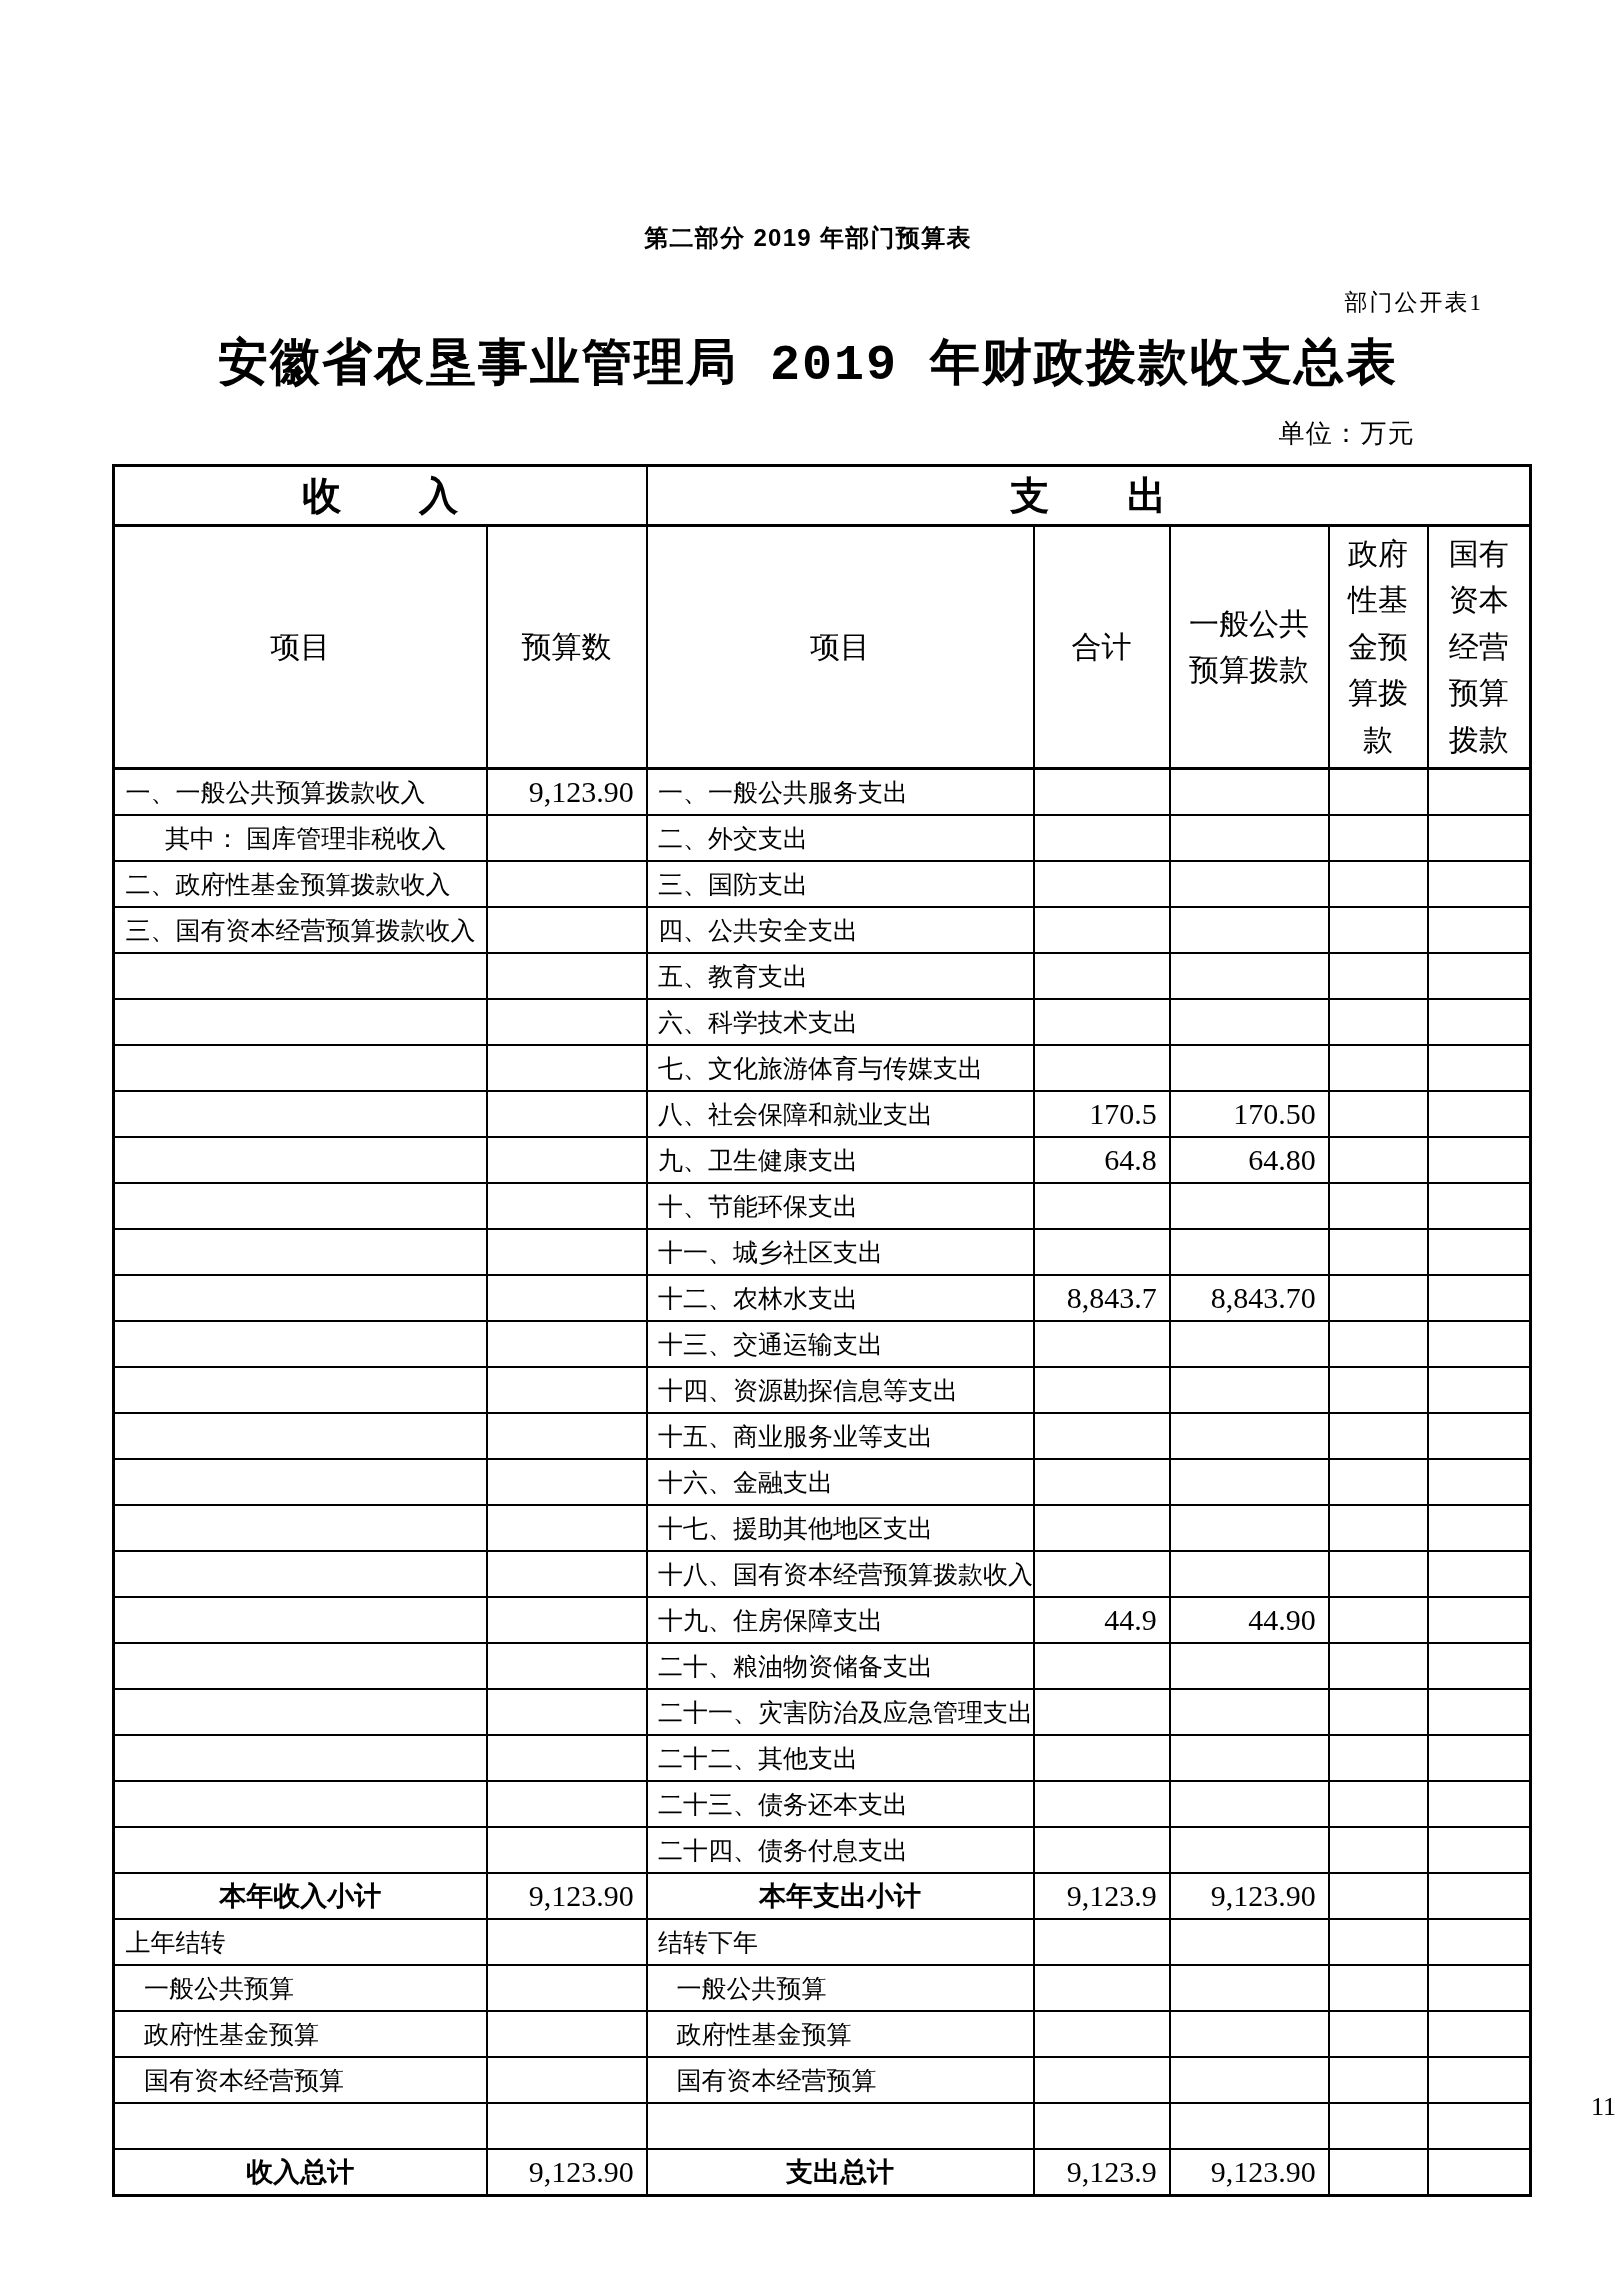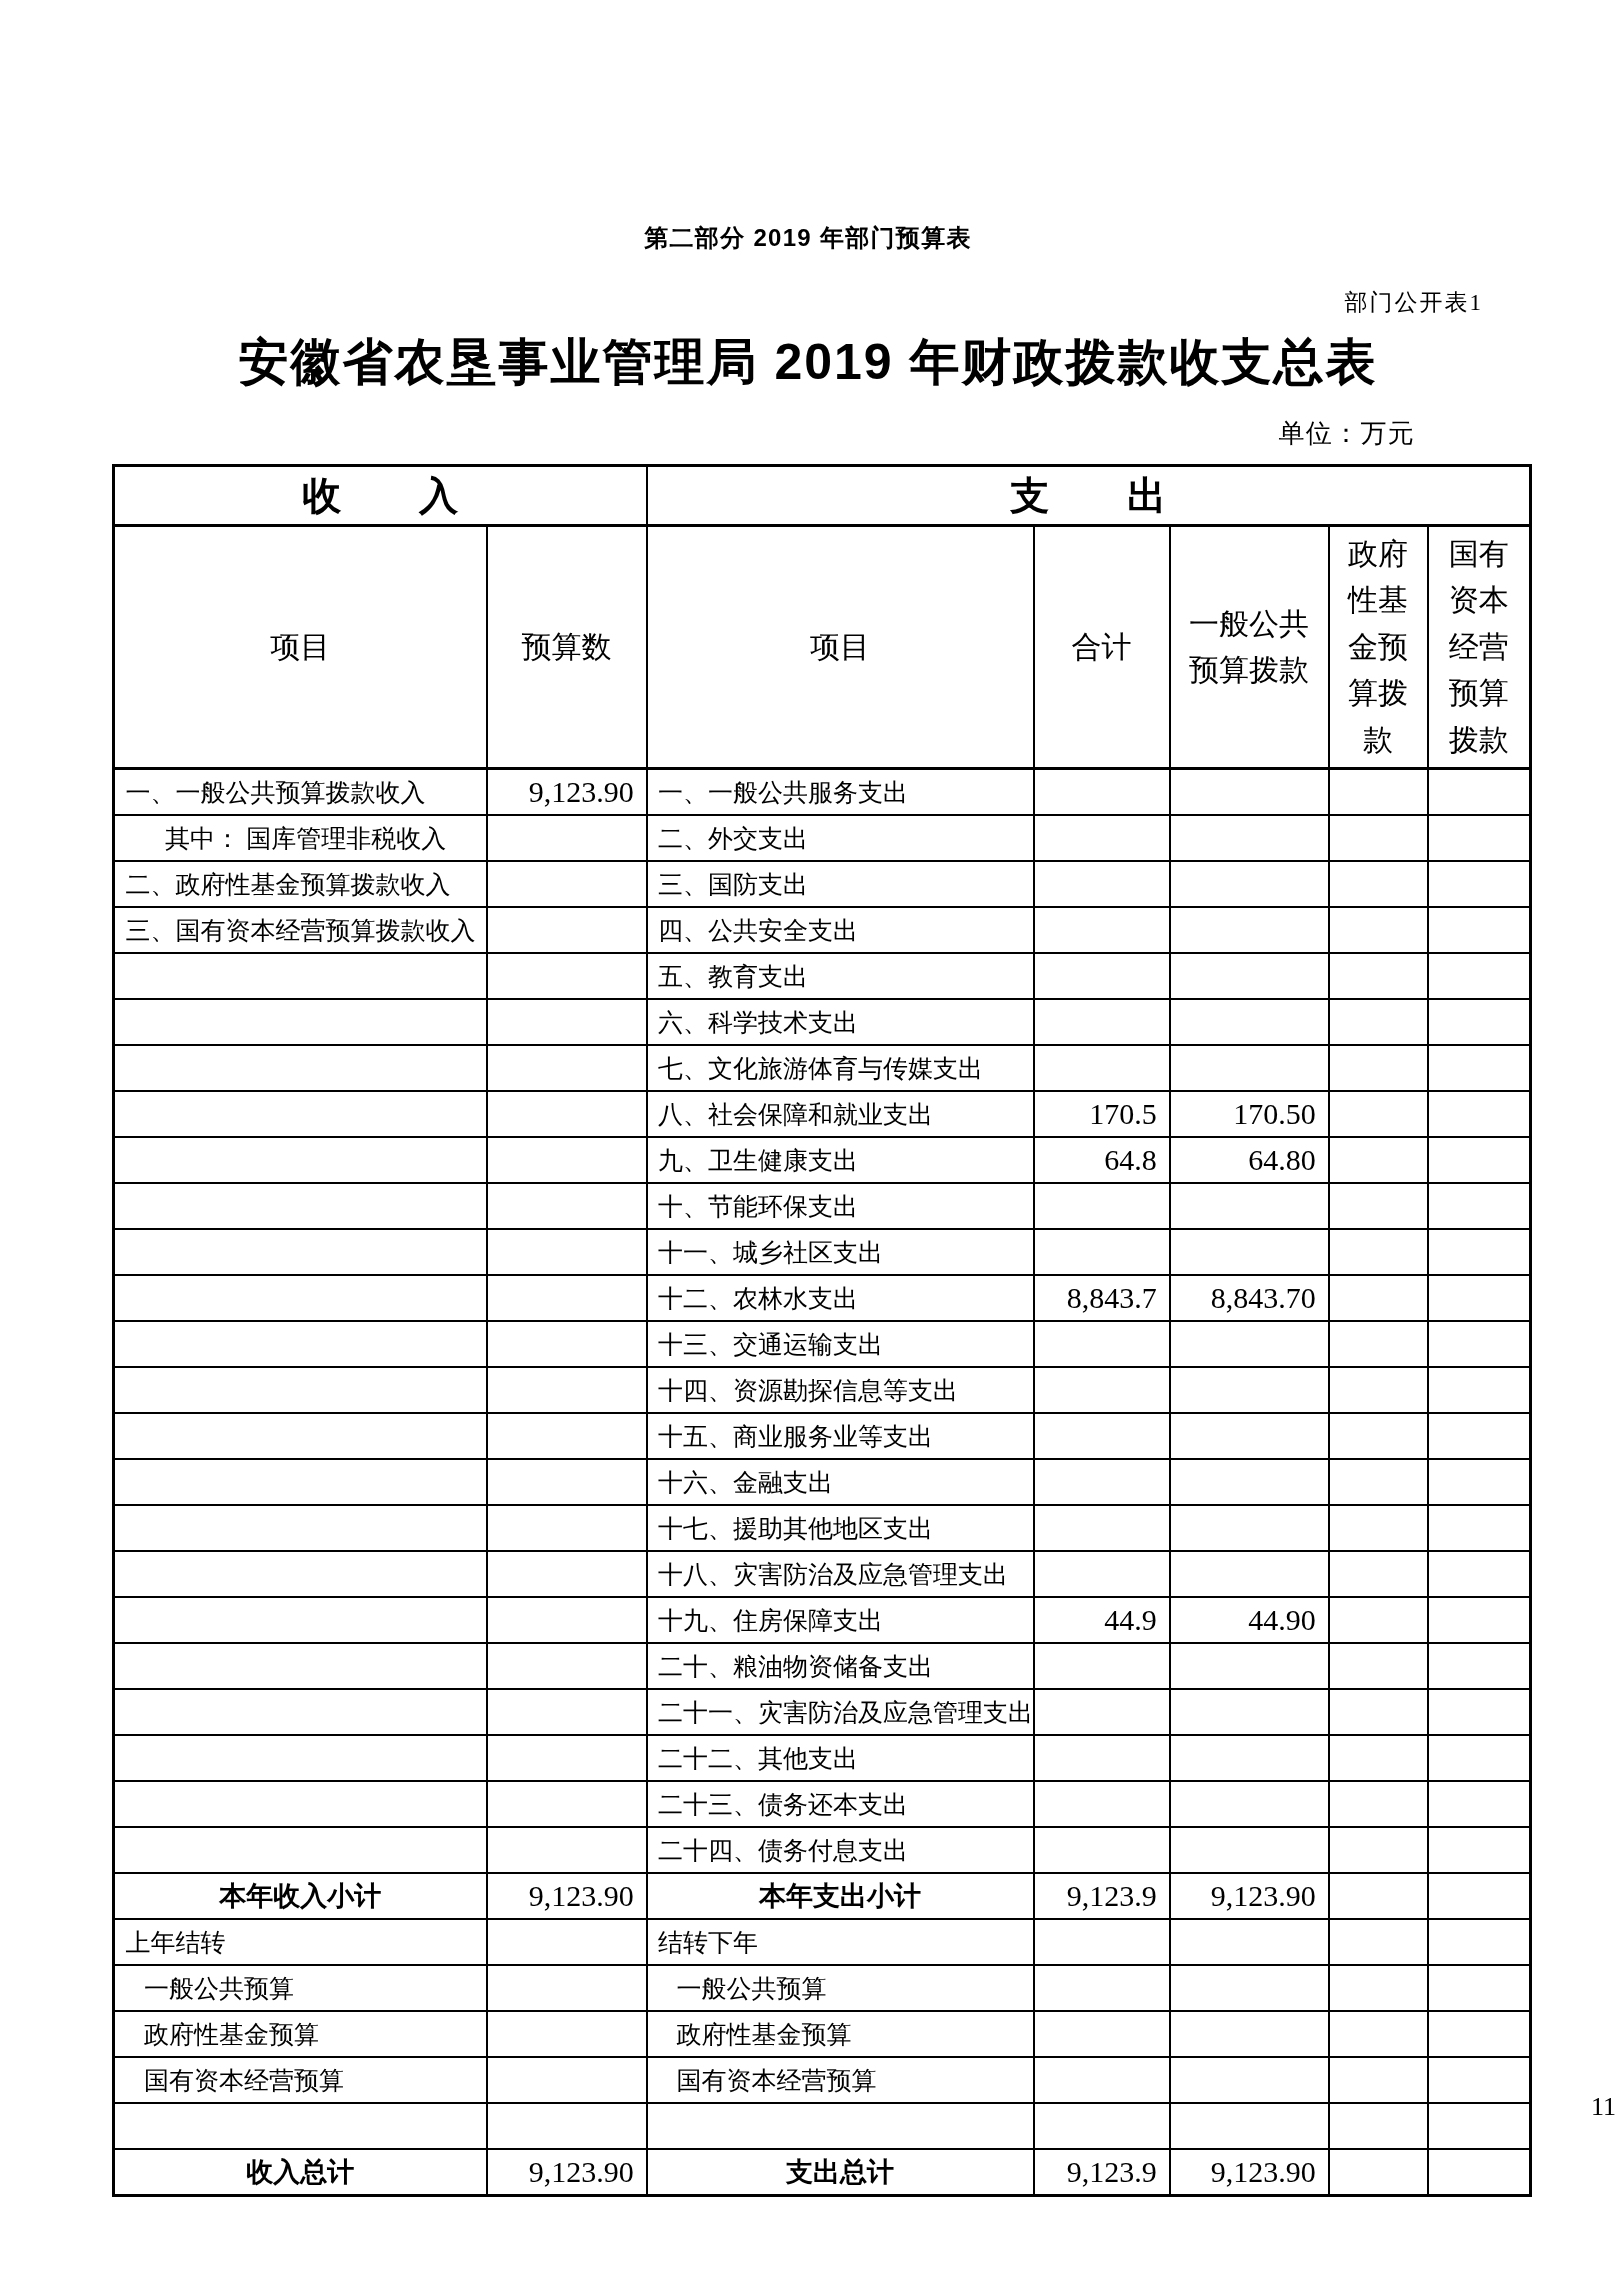--- a/index.html
+++ b/index.html
@@ -12,21 +12,21 @@
     font-family:"Liberation Sans", sans-serif;font-size:24px;font-weight:700;
     letter-spacing:1.3px;
     margin-top:32px;
   }
   .table-label{
     position:absolute;top:287px;right:133px;
     font-size:23px;letter-spacing:2px;
   }
   .doc-title{
     position:absolute;top:329px;left:0;width:100%;text-align:center;
-    font-family:Liberation Sans, sans-serif;font-size:50px;font-weight:800;
+    font-family:Liberation Mono, monospace;font-size:50px;font-weight:800;
     letter-spacing:2px;
   }
   .unit-note{
     position:absolute;top:416px;right:201px;
     font-size:26px;letter-spacing:1.3px;
   }
   table.budget-table{
     position:absolute;left:112px;top:464px;width:1417px;
     border-collapse:collapse;table-layout:fixed;
     border:3.3px solid #000;
@@ -248,21 +248,21 @@
           <td class="c-num"></td>
           <td class="c-item lv-main">十七、援助其他地区支出</td>
           <td class="c-num"></td>
           <td class="c-num"></td>
           <td class="c-num"></td>
           <td class="c-num"></td>
         </tr>
         <tr>
           <td class="c-item lv-main"></td>
           <td class="c-num"></td>
-          <td class="c-item lv-main">十八、灾害防治及应急管理支出</td>
+          <td class="c-item lv-main">十八、国有资本经营预算拨款收入</td>
           <td class="c-num"></td>
           <td class="c-num"></td>
           <td class="c-num"></td>
           <td class="c-num"></td>
         </tr>
         <tr>
           <td class="c-item lv-main"></td>
           <td class="c-num"></td>
           <td class="c-item lv-main">十九、住房保障支出</td>
           <td class="c-num">44.9</td>

